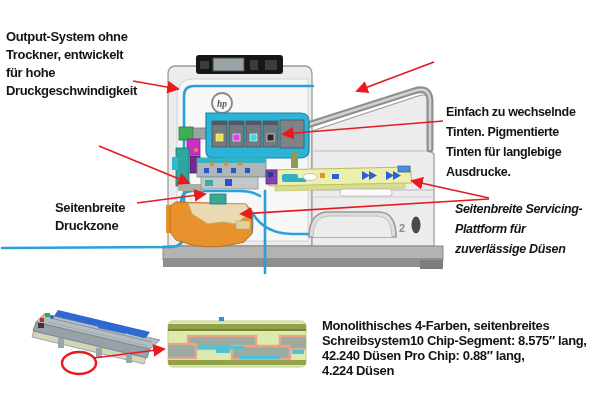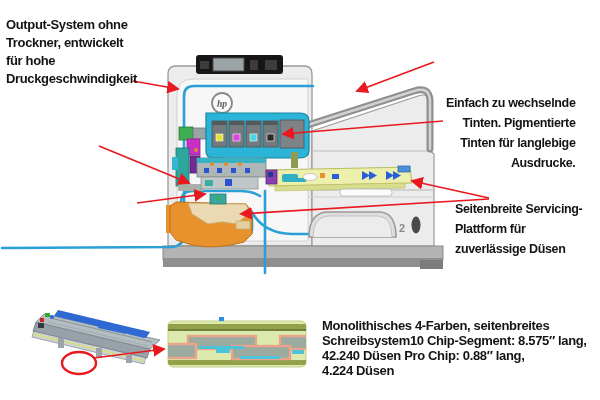--- a/index.html
+++ b/index.html
@@ -2,21 +2,21 @@
 <html><head>
 <meta charset="utf-8">
 <style>
   html,body{margin:0;padding:0;}
   body{width:600px;height:400px;position:relative;background:#ffffff;overflow:hidden;
        font-family:"Liberation Sans",sans-serif;}
   #stage{position:absolute;inset:0;}
   svg{position:absolute;left:0;top:0;}
   .ann{position:absolute;font-weight:bold;color:#141414;white-space:pre;
        letter-spacing:-0.35px;font-family:"Liberation Sans",sans-serif;}
-  .ann-left{font-size:13px;line-height:18px;}
+  .ann-left{font-size:13px;line-height:18px;margin-top:12px;}
   .ann-right{font-size:12.5px;line-height:20px;}
   .ann-bottom{font-size:13px;line-height:15px;}
 </style>
 </head>
 <body>
 
 <div id="stage">
 
 <svg width="600" height="400" viewBox="0 0 600 400">
   <defs>
@@ -202,25 +202,27 @@
     <path d="M489 198 L412 181" marker-end="url(#arrow)"></path>
     <path d="M489 199 L241 214" marker-end="url(#arrow)"></path>
     <path d="M94 358 L164 349" marker-end="url(#arrow)"></path>
   </g>
 </svg>
 
 <div class="ann ann-left" style="left:6px;  top:16px;">Output-System ohne
 Trockner, entwickelt
 für hohe
 Druckgeschwindigkeit</div>
-<div class="ann ann-right" style="left:446px;top:93px;text-align:right;">Einfach zu wechselnde
+<div class="ann ann-left" style="left:55px; top:187px;">Seitenbreite
+Druckzone</div>
+<div class="ann ann-right" style="left:446px;top:102px;">Einfach zu wechselnde
 Tinten. Pigmentierte
 Tinten für langlebige
 Ausdrucke.</div>
-<div class="ann ann-right" style="left:455px;top:199px;">Seitenbreite Servicing-
+<div class="ann ann-right" style="left:455px;top:199px;font-style:italic;">Seitenbreite Servicing-
 Plattform für
 zuverlässige Düsen</div>
 <div class="ann ann-bottom" style="left:322px;top:318px;">Monolithisches 4-Farben, seitenbreites
 Schreibsystem10 Chip-Segment: 8.575″ lang,
 42.240 Düsen Pro Chip: 0.88″ lang,
 4.224 Düsen</div>
 
 </div>
 
 </body></html>

